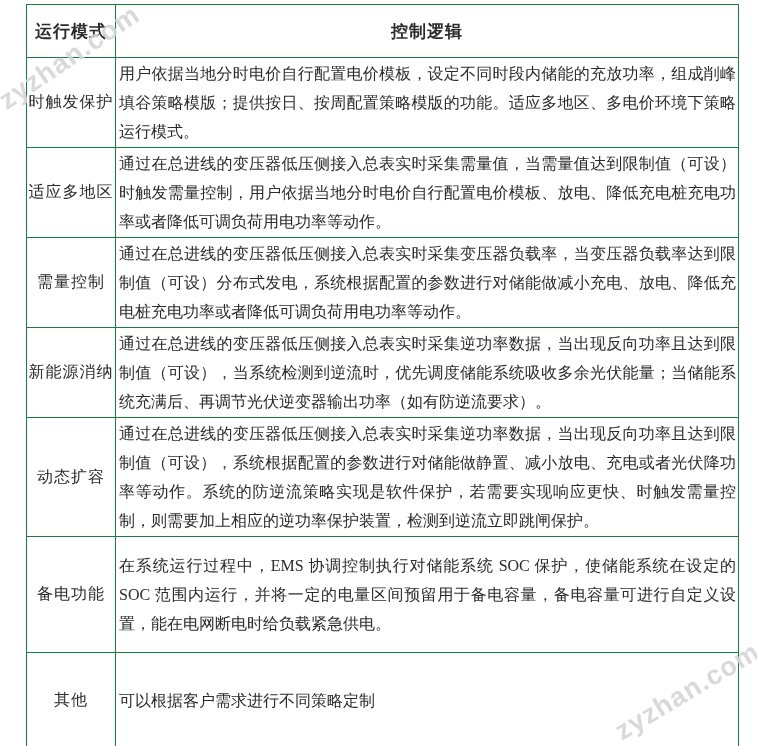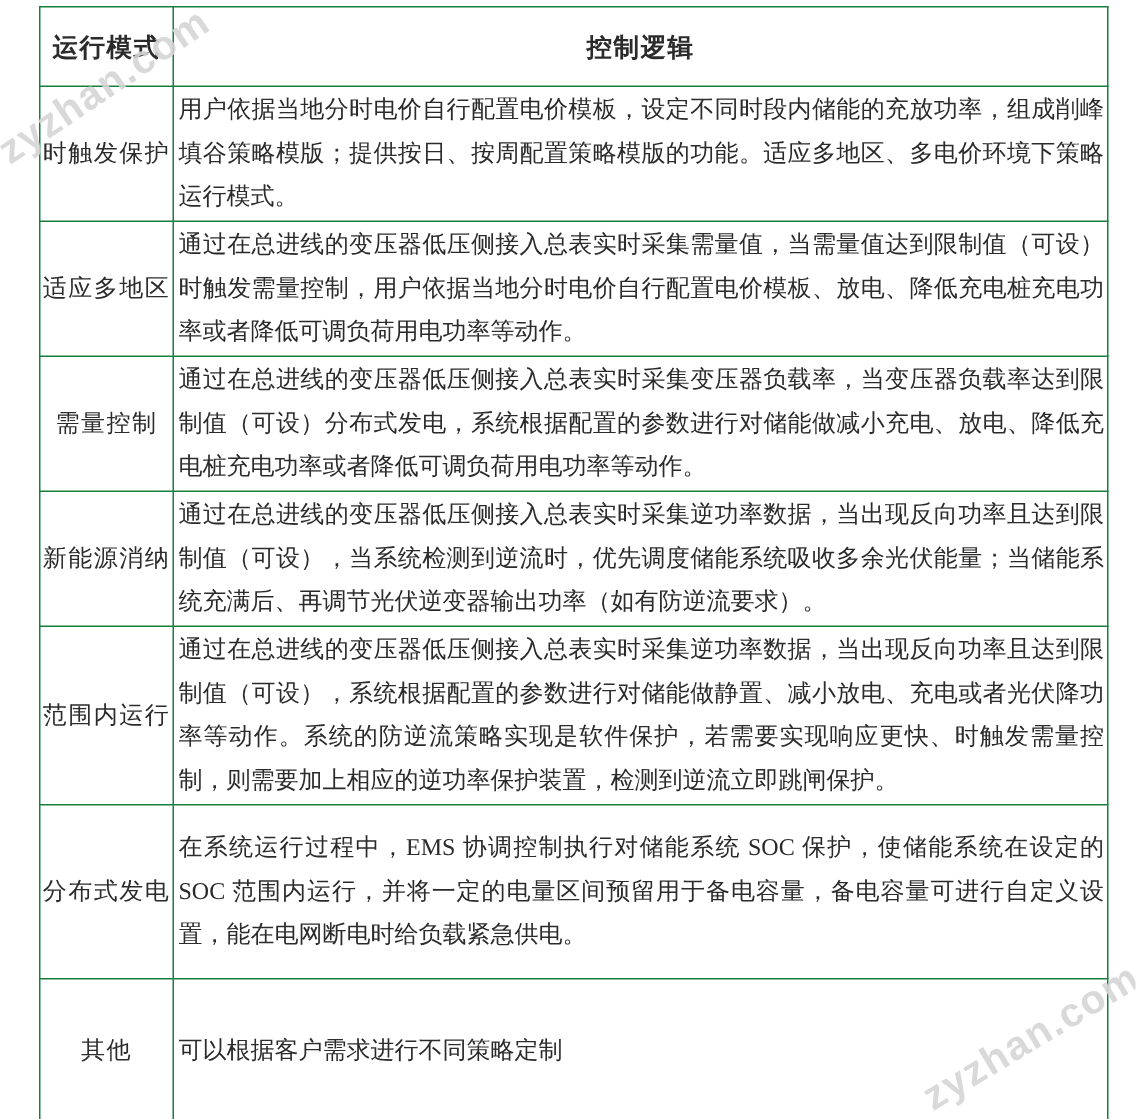--- a/index.html
+++ b/index.html
@@ -116,25 +116,25 @@
       </tr>
       <tr>
         <td class="mode-cell">需量控制</td>
         <td class="logic-cell">通过在总进线的变压器低压侧接入总表实时采集变压器负载率，当变压器负载率达到限制值（可设）分布式发电，系统根据配置的参数进行对储能做减小充电、放电、降低充电桩充电功率或者降低可调负荷用电功率等动作。</td>
       </tr>
       <tr>
         <td class="mode-cell">新能源消纳</td>
         <td class="logic-cell">通过在总进线的变压器低压侧接入总表实时采集逆功率数据，当出现反向功率且达到限制值（可设），当系统检测到逆流时，优先调度储能系统吸收多余光伏能量；当储能系统充满后、再调节光伏逆变器输出功率（如有防逆流要求）。</td>
       </tr>
       <tr>
-        <td class="mode-cell">范围内运行</td>
+        <td class="mode-cell">动态扩容</td>
         <td class="logic-cell">通过在总进线的变压器低压侧接入总表实时采集逆功率数据，当出现反向功率且达到限制值（可设），系统根据配置的参数进行对储能做静置、减小放电、充电或者光伏降功率等动作。系统的防逆流策略实现是软件保护，若需要实现响应更快、时触发需量控制，则需要加上相应的逆功率保护装置，检测到逆流立即跳闸保护。</td>
       </tr>
       <tr>
-        <td class="mode-cell">分布式发电</td>
+        <td class="mode-cell">备电功能</td>
         <td class="logic-cell">在系统运行过程中，EMS 协调控制执行对储能系统 SOC 保护，使储能系统在设定的 SOC 范围内运行，并将一定的电量区间预留用于备电容量，备电容量可进行自定义设置，能在电网断电时给负载紧急供电。</td>
       </tr>
       <tr>
         <td class="mode-cell">其他</td>
         <td class="logic-cell">可以根据客户需求进行不同策略定制</td>
       </tr>
     </tbody>
   </table>
 </div>
 

